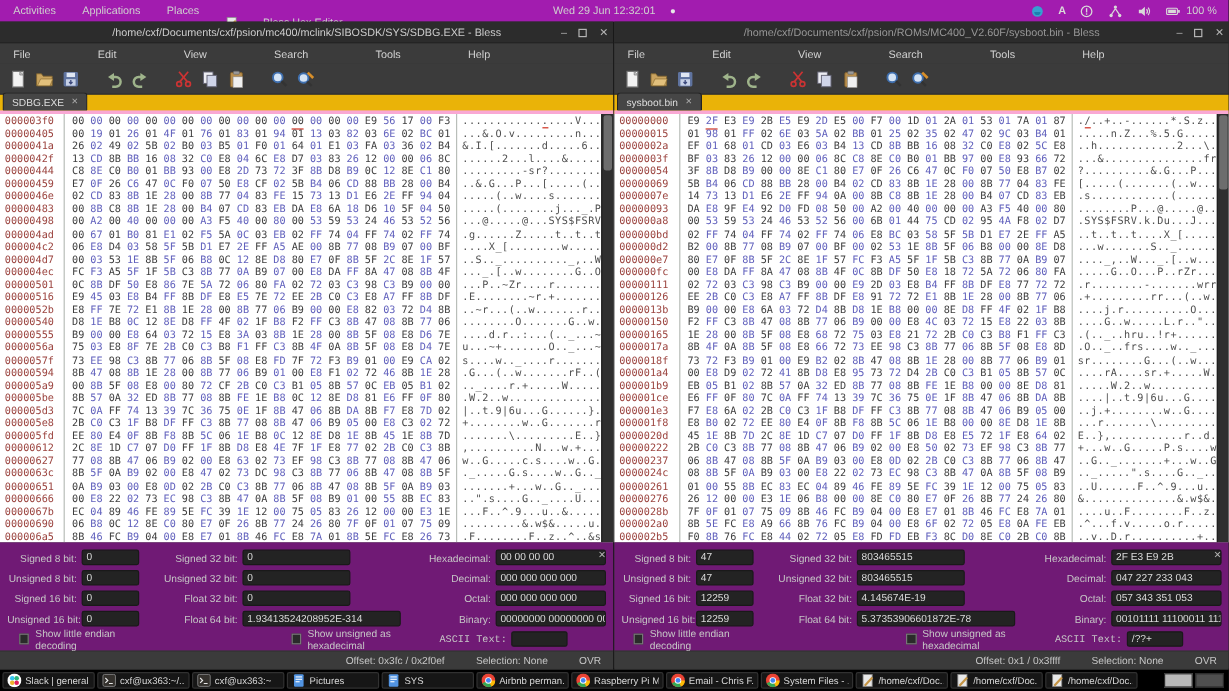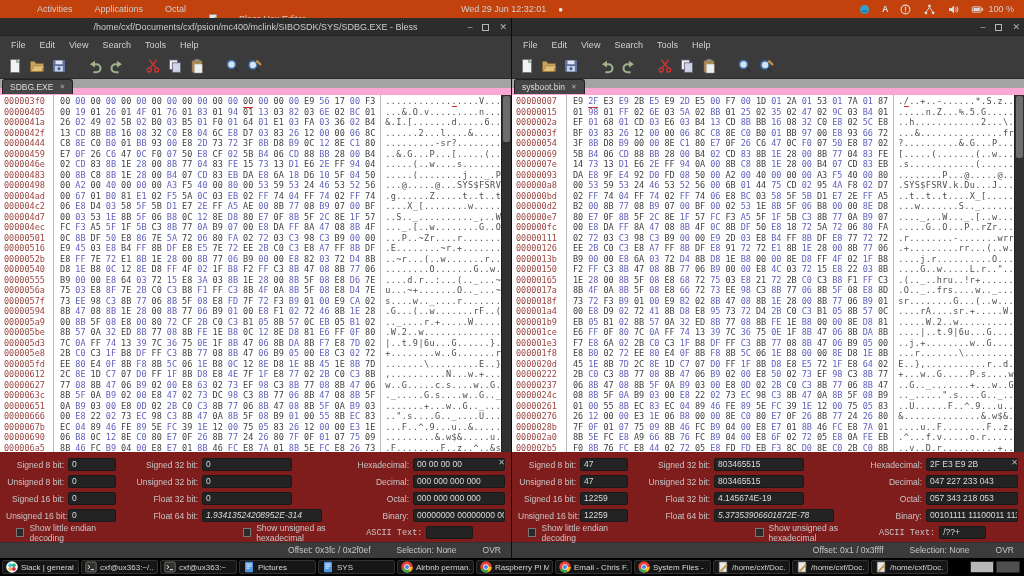--- a/index.html
+++ b/index.html
@@ -1,21 +1,21 @@
 <!DOCTYPE html>
 <html><head>
 <meta charset="utf-8">
 <style>
   * { box-sizing: border-box; margin: 0; padding: 0; }
   html,body { width:1024px; height:576px; background:#111; font-family:"Liberation Sans",sans-serif; }
   .screen { position:relative; width:1024px; height:576px; overflow:hidden; background:#1c1c1c; }
 
   
-  .topbar { position:relative; height:18px; background:#c2410c; color:#cfcfcf; font-size:9px;
-            display:flex; align-items:center;padding-left:26px; }
+  .topbar { position:relative; height:18px; background:#a21caf; color:#cfcfcf; font-size:9px;
+            display:flex; align-items:center; }
   .topbar .menus { display:flex; align-items:center; }
   .tb-item { padding:0 11px; height:18px; line-height:18px; cursor:default; }
   .tb-app { display:flex; align-items:center; gap:20px; padding:0 10px;margin-top:20px; }
   .tb-center { position:absolute; left:50%; transform:translateX(-50%); display:flex; align-items:center; gap:12px; }
   .tb-dot { color:#e8e8e8; font-size:8px; }
   .tb-right { margin-left:auto; display:flex; align-items:center; gap:11px; padding-right:10px; }
   .tray-a { font-size:9px; font-weight:bold; color:#d9d9d9; }
   .tray-batt { display:flex; align-items:center; gap:4px; }
 
   
@@ -25,30 +25,30 @@
 
   .titlebar { height:18px; background:#2c2c2c; display:flex; align-items:center; position:relative;
               border-bottom:1px solid #242424; }
   .title { flex:1; text-align:center; font-size:9px; color:#cccccc; white-space:nowrap; overflow:hidden; }
   .window.dim .title { color:#979797; }
   .winbtns { position:absolute; right:4px; top:0; height:18px; display:flex; align-items:center; gap:10px; }
   .wbtn { color:#b5b5b5; font-size:9px; line-height:9px; cursor:default; }
   .wbtn.max { width:7px; height:7px; border:1px solid #b5b5b5; }
 
   .menubar { height:17px; background:#3b3b3b; display:flex; align-items:center; font-size:9px; color:#d2d2d2;
-             padding-left:4px; }
+             padding-left:4px;gap:42px; }
   .menu-item { padding:0 7px; }
 
   .toolbar { height:26px; background:#3b3b3b; display:flex; align-items:center; padding-left:4px;
              border-bottom:1px solid #2b2b2b; }
   .tgroup { display:flex; align-items:center; margin-right:14px; }
   .tbtn { width:22px; height:22px; display:flex; align-items:center; justify-content:center; border-radius:2px; }
 
-  .tabbar { height:16px; background:#a3a3a3; display:flex; align-items:flex-start; padding-left:2px;
-            border-bottom:7px solid #f9a8d4; }
+  .tabbar { height:16px; background:#eab308; display:flex; align-items:flex-end; padding-left:2px;
+            border-bottom:3px solid #f9a8d4; }
   .tab { height:15px; background:#464646; border:1px solid #222; border-bottom:none;
          border-radius:3px 3px 0 0; display:flex; align-items:center; gap:6px; padding:0 7px;
          font-size:8.5px; color:#dddddd; }
   .tab-close { color:#aaa; font-size:7px; }
 
   
   .hexview { height:357px; background:#ffffff; display:flex;
              font:8.5px/10.5px "DejaVu Sans Mono",monospace; overflow:hidden; }
   .col-offsets { width:55px; padding:1px 0 17px 4px; color:#9c4540; border-right:1px solid #b9beb9; }
   .col-hex { flex:0 0 324px; padding:1px 0 12px 6px; border-right:1px solid #b9beb9; }
@@ -57,25 +57,25 @@
   .byte { display:inline-block; margin-right:5px; }
   .b0 { color:#3f3f3f; } .b1 { color:#6161bd; }
   .cursor-b { border-bottom:1px solid #d03020; }
   .cursor-a { border-bottom:1px solid #d03020; }
   .col-scroll { width:10px; background:#2f2f2f; border-left:1px solid #202020; position:relative; }
   .vthumb { position:absolute; left:1px; right:1px; top:1px; background:#6d6d6d; border-radius:2px; }
   .window.left .vthumb { height:46px; }
   .window.right .vthumb { height:62px; }
 
   
-  .decode { height:90px; background:#7f1d1d; padding:4px 6px 0 6px; font-size:8.5px; color:#c6c6c6; position:relative; }
+  .decode { height:90px; background:#701a75; padding:4px 6px 0 6px; font-size:8.5px; color:#c6c6c6; position:relative; }
   .drow { display:flex; align-items:center; height:17px; }
   .dlabel { text-align:right; padding-right:4px; white-space:nowrap; }
   .l1 { width:62px; } .f1 { width:48px; }
-  .l2 { width:86px; } .f2 { width:90px; } .f2.wide { width:120px;font-style:italic; }
+  .l2 { width:86px; } .f2 { width:90px; } .f2.wide { width:132px; }
   .l3 { flex:1; } .f3 { width:92px; }
   .dfield { background:#232323; border:1px solid #191919; border-radius:2px; height:13px; line-height:11px;
             padding:0 3px; color:#dcdcdc; overflow:hidden; white-space:nowrap; }
   .dclose { position:absolute; top:6px; right:6px; color:#b5b5b5; font-size:8px; }
   .cbrow { display:flex; align-items:center; height:17px; }
   .cbox { width:9px; height:9px; background:#2a2a2a; border:1px solid #777; margin:0 5px 0 10px; }
   .cb2 { margin-left:118px; }
   .cbrow .l3 { flex:1;font-family:Liberation Mono, monospace; }
   .fascii { width:50px; margin-right:32px; }
 
@@ -96,21 +96,21 @@
 </style>
 </head>
 <body>
 
 <div class="screen">
 
   <div class="topbar">
     <div class="menus">
       <span class="tb-item">Activities</span>
       <span class="tb-item">Applications</span>
-      <span class="tb-item">Octal</span>
+      <span class="tb-item">Places</span>
       <span class="tb-app">
         <span>
             <svg width="12" height="12" viewBox="0 0 16 16">
               <rect x="3" y="2" width="10" height="12" fill="#e8e8e8" stroke="#888" stroke-width=".8"></rect>
               <line x1="5" y1="13.5" x2="12.5" y2="5.5" stroke="#c59444" stroke-width="2"></line>
             </svg>
           </span>
         <span>Bless Hex Editor</span>
       </span>
     </div>
@@ -440,20 +440,21 @@
         </div>
       <div class="statusbar">
         <span>Offset: 0x3fc / 0x2f0ef</span>
         <span>Selection: None</span>
         <span>OVR</span>
       </div>
     </div>
 
     <div class="window right dim">
       <div class="titlebar">
+        <span class="title">/home/cxf/Documents/cxf/psion/ROMs/MC400_V2.60F/sysboot.bin - Bless</span>
         <span class="winbtns">
           <span class="wbtn">–</span>
           <span class="wbtn max"></span>
           <span class="wbtn">✕</span>
         </span>
       </div>
       <div class="menubar">
           <span class="menu-item">File</span>
           <span class="menu-item">Edit</span>
           <span class="menu-item">View</span>
@@ -558,21 +559,21 @@
           </span>
         </div>
       <div class="tabbar">
         <span class="tab">
           <span>sysboot.bin</span>
           <span class="tab-close">✕</span>
         </span>
       </div>
       <div class="hexview">
         <div class="col-offsets">
-            <div class="hline">00000007</div>
+            <div class="hline">00000000</div>
             <div class="hline">00000015</div>
             <div class="hline">0000002a</div>
             <div class="hline">0000003f</div>
             <div class="hline">00000054</div>
             <div class="hline">00000069</div>
             <div class="hline">0000007e</div>
             <div class="hline">00000093</div>
             <div class="hline">000000a8</div>
             <div class="hline">000000bd</div>
             <div class="hline">000000d2</div>
@@ -692,21 +693,21 @@
             <span class="dfield f2">803465515</span>
             <span class="dlabel l3">Decimal:</span>
             <span class="dfield f3">047 227 233 043</span>
           </div>
           <div class="drow">
             <span class="dlabel l1">Signed 16 bit:</span>
             <span class="dfield f1">12259</span>
             <span class="dlabel l2">Float 32 bit:</span>
             <span class="dfield f2">4.145674E-19</span>
             <span class="dlabel l3">Octal:</span>
-            <span class="dfield f3">057 343 218 053</span>
+            <span class="dfield f3">057 343 351 053</span>
           </div>
           <div class="drow">
             <span class="dlabel l1">Unsigned 16 bit:</span>
             <span class="dfield f1">12259</span>
             <span class="dlabel l2">Float 64 bit:</span>
             <span class="dfield f2 wide">5.37353906601872E-78</span>
             <span class="dlabel l3">Binary:</span>
             <span class="dfield f3">00101111 11100011 11101001 00101011</span>
           </div>
           <div class="cbrow">

